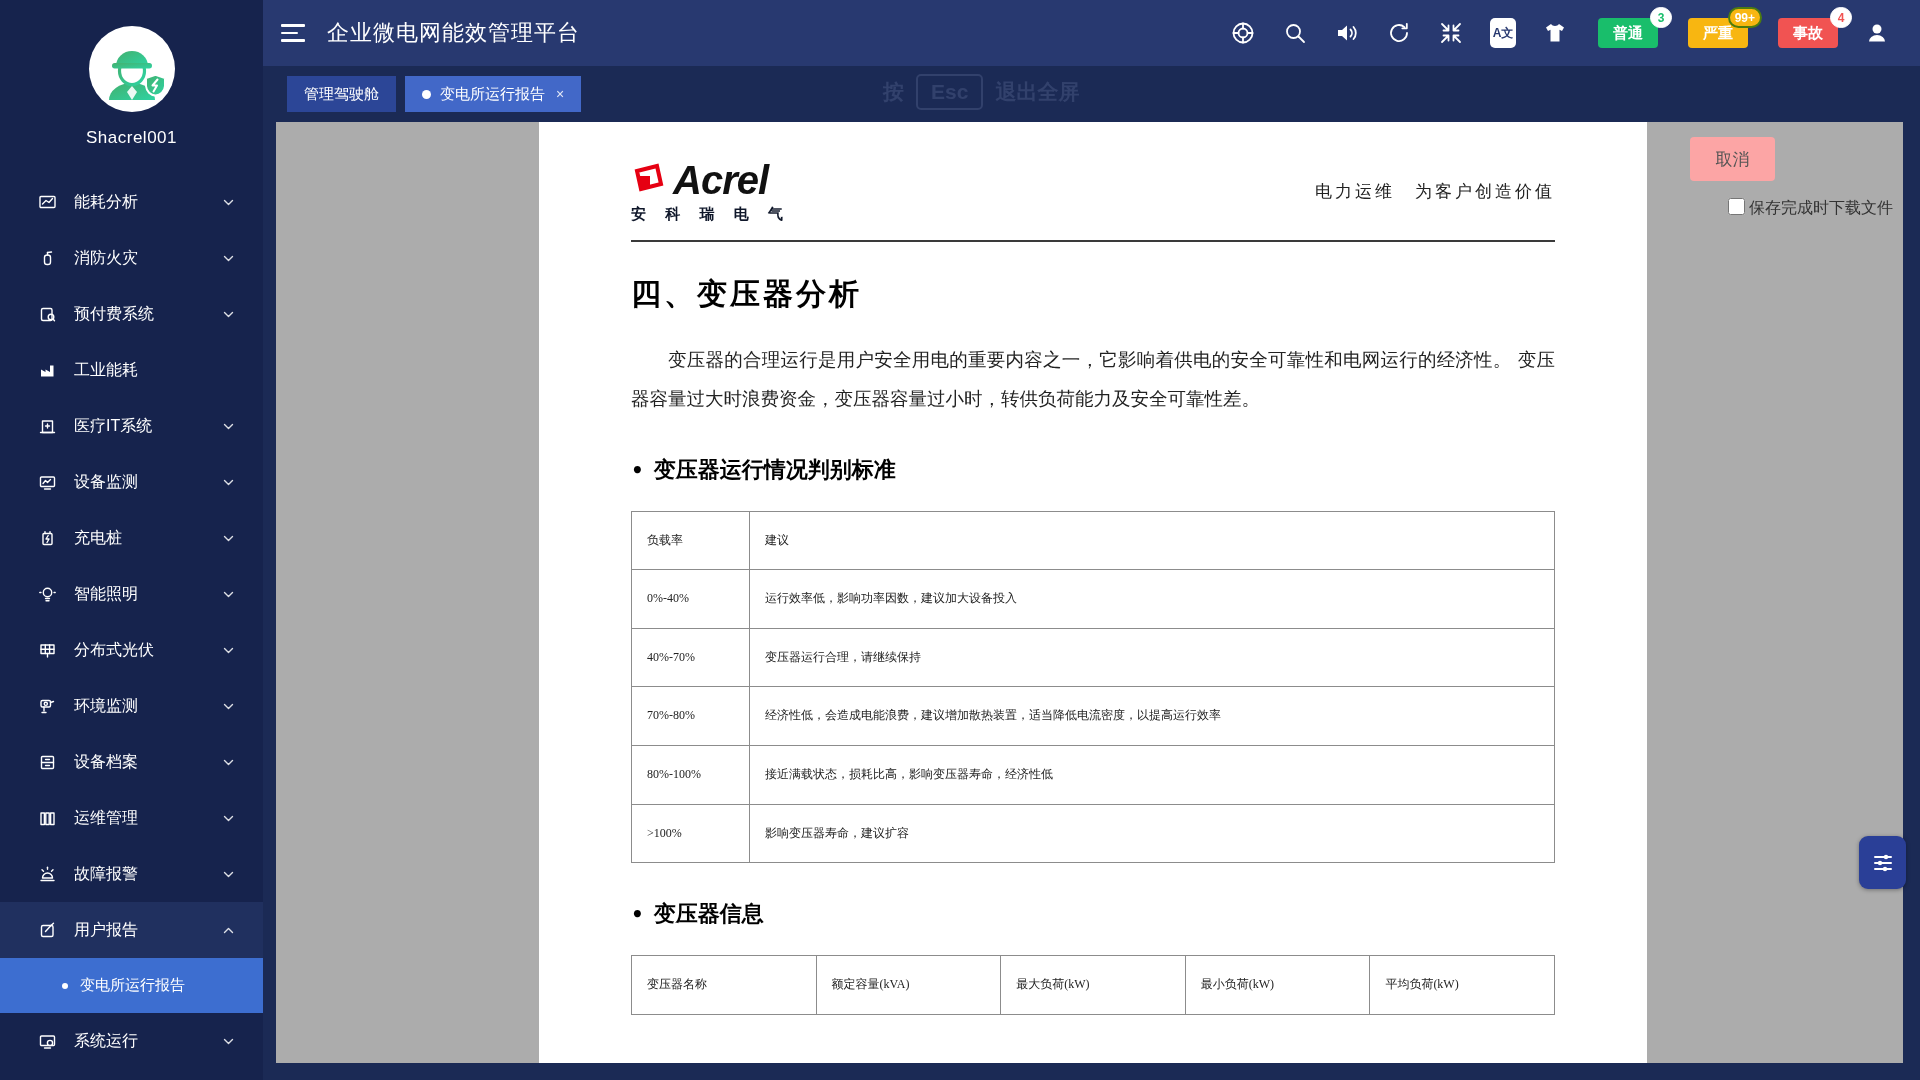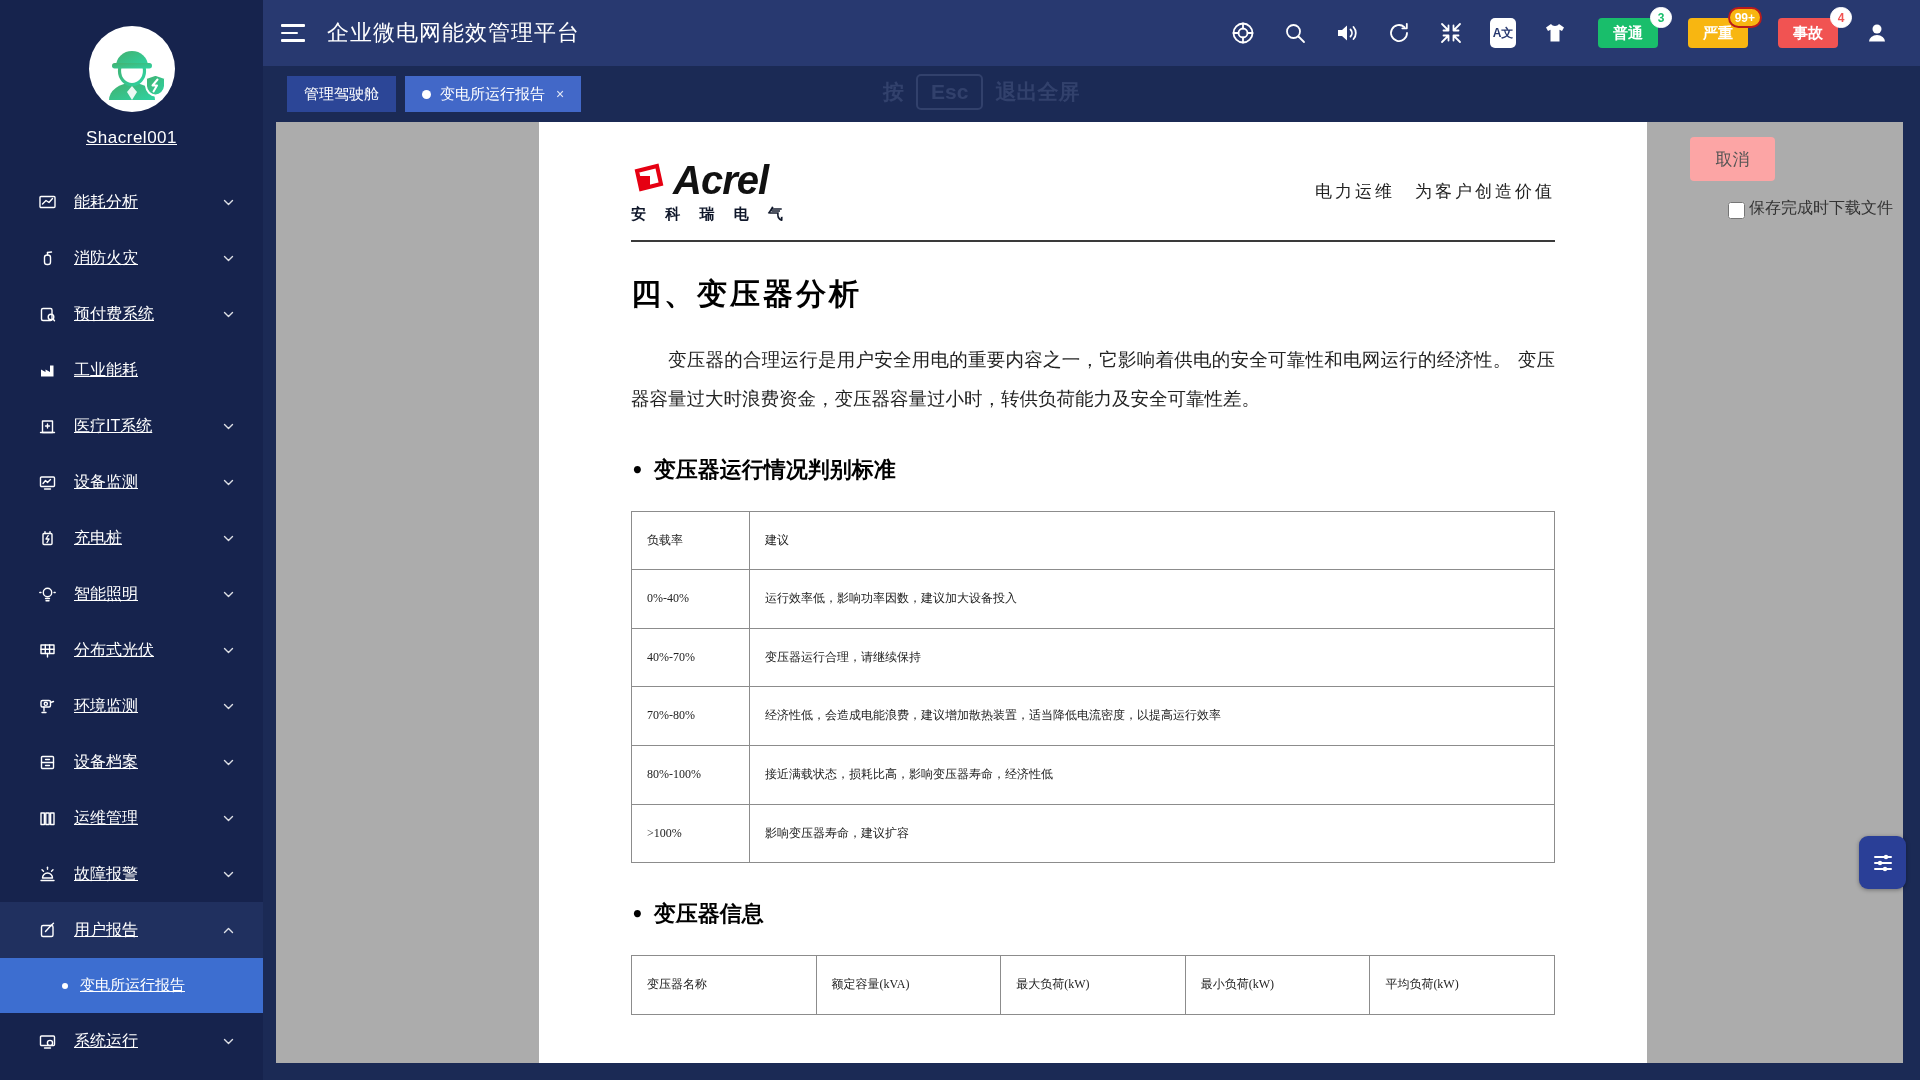--- a/index.html
+++ b/index.html
@@ -1,21 +1,21 @@
 <!DOCTYPE html>
 <html><head>
 <meta charset="utf-8">
 <style>
   * { margin:0; padding:0; box-sizing:border-box; }
   html,body { width:1920px; height:1080px; overflow:hidden; background:#1b2a55;
               font-family:"Liberation Sans", sans-serif; }
   .app { display:flex; width:1920px; height:1080px; }
 
   
-  .sidebar { width:263px; flex:none; background:#16234d; color:#fff; display:flex; flex-direction:column; overflow:hidden;text-decoration:underline; }
+  .sidebar { width:263px; flex:none; background:#16234d; color:#fff; display:flex; flex-direction:column; overflow:hidden; }
   .avatar-wrap { margin:26px auto 0; width:86px; height:86px; }
   .username { text-align:center; font-size:17px; margin-top:16px; letter-spacing:.5px; }
   .menu { margin-top:26px; }
   .menu-item { height:56px; display:flex; align-items:center; padding-left:38px; cursor:pointer; }
   .menu-item .mi-icon { width:19px; height:19px; flex:none; }
   .menu-item .mi-label { font-size:16px; margin-left:17px; }
   .menu-item .chev { margin-left:auto; margin-right:28px; width:13px; height:13px; opacity:.85; }
   .menu-item.expanded { background:#20305f; }
   .submenu-item { height:55px; display:flex; align-items:center; padding-left:62px; background:#3d6ed0; cursor:pointer; }
   .submenu-item .dot { width:6px; height:6px; border-radius:50%; background:#fff; margin-right:12px; }
@@ -32,21 +32,21 @@
   .app-title { font-size:22px; font-weight:500; margin-left:22px; letter-spacing:1px; }
   .topbar-right { margin-left:auto; display:flex; align-items:center; gap:26px; }
   .tb-ic { width:26px; height:26px; cursor:pointer; }
   svg.tb { stroke:#fff; stroke-width:1.8; fill:none; stroke-linecap:round; stroke-linejoin:round; }
   .translate-box { width:26px; height:30px; background:#fff; color:#283970; border-radius:5px; font-size:12px; font-weight:bold; display:flex; align-items:center; justify-content:center; cursor:pointer; }
   .alarm-btn { position:relative; height:30px; border-radius:4px; color:#fff; font-size:15px; font-weight:bold; padding:0 15px; display:flex; align-items:center; cursor:pointer; margin-left:4px; }
   .alarm-btn .badge { position:absolute; top:-11px; right:-14px; min-width:22px; height:21px; padding:0 5px; border-radius:11px; font-size:12px; font-weight:bold; display:flex; align-items:center; justify-content:center; }
   .b-green { background:#19be6b; }
   .b-green .badge { background:#fff; color:#19be6b; border:1px solid #fff; }
   .b-amber { background:#f8b611; }
-  .b-amber .badge { background:#f8b611; color:#fff; border:2px solid #b91c1c; }
+  .b-amber .badge { background:#f8b611; color:#fff; border:2px solid #4d7c0f; }
   .b-red { background:#f15352; }
   .b-red .badge { background:#fff; color:#f15352; border:1px solid #fff; }
 
   .tabrow { height:56px; position:relative; display:flex; align-items:center; padding-left:24px; gap:9px; }
   .tab { height:36px; padding:0 17px; background:#2c4697; color:#fff; font-size:15px; display:flex; align-items:center; gap:9px; cursor:pointer; }
   .tab.active { background:#4268c8; }
   .tab .tdot { width:9px; height:9px; border-radius:50%; background:#fff; }
   .tab .tclose { font-size:14px; opacity:.85; margin-left:2px; cursor:pointer; }
   .esc-toast { position:absolute; left:620px; top:8px; display:flex; align-items:center; gap:12px;
                color:rgba(190,205,245,.14); font-size:21px; font-weight:bold; pointer-events:none; }
@@ -69,21 +69,21 @@
   .sec-title { margin-top:36px; font-size:22px; font-weight:bold; color:#000; display:flex; align-items:center; }
   .sec-title .blt { font-size:20px; margin-right:10px; }
   table.doc-table { width:100%; border-collapse:collapse; margin-top:26px; font-size:12px;font-family:Liberation Serif, serif; }
   table.doc-table td { border:1.5px solid #8c8c8c; padding:18px 15px; line-height:1.8; vertical-align:middle; }
   .t1 td.c1 { width:118px; }
   .t2 td { width:20%; padding:20px 15px; }
 
   
   .cancel-btn { position:absolute; top:15px; right:128px; width:85px; height:44px; background:#fca5a5; border:none;
                 border-radius:4px; font-size:17px; color:#555; cursor:pointer; font-family:"Liberation Sans",sans-serif; }
-  .dl-row { position:absolute; top:76px; right:10px; display:flex; align-items:flex-end; gap:4px; font-size:16px; color:#333; }
+  .dl-row { position:absolute; top:76px; right:10px; display:flex; align-items:flex-start; gap:4px; font-size:16px; color:#333; }
   .dl-row input { width:17px; height:17px; accent-color:#fff; background:#fff; }
 
   .fab { position:absolute; right:14px; top:714px; width:47px; height:53px; background:#2a3f97; border-radius:9px;
          display:flex; align-items:center; justify-content:center; cursor:pointer; box-shadow:0 1px 4px rgba(0,0,0,.35); }
 </style>
 </head>
 <body>
 
 <div class="app">
 

